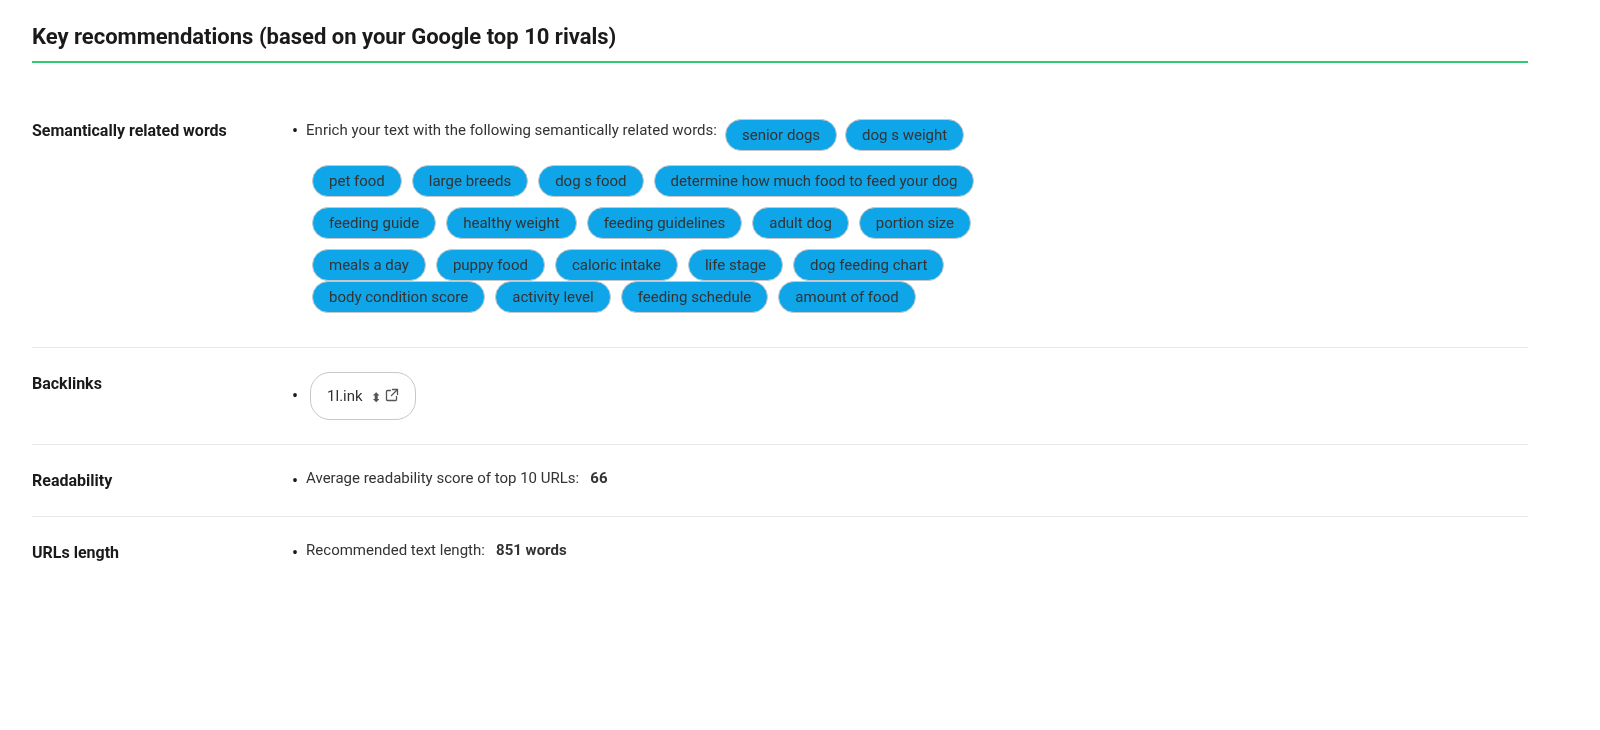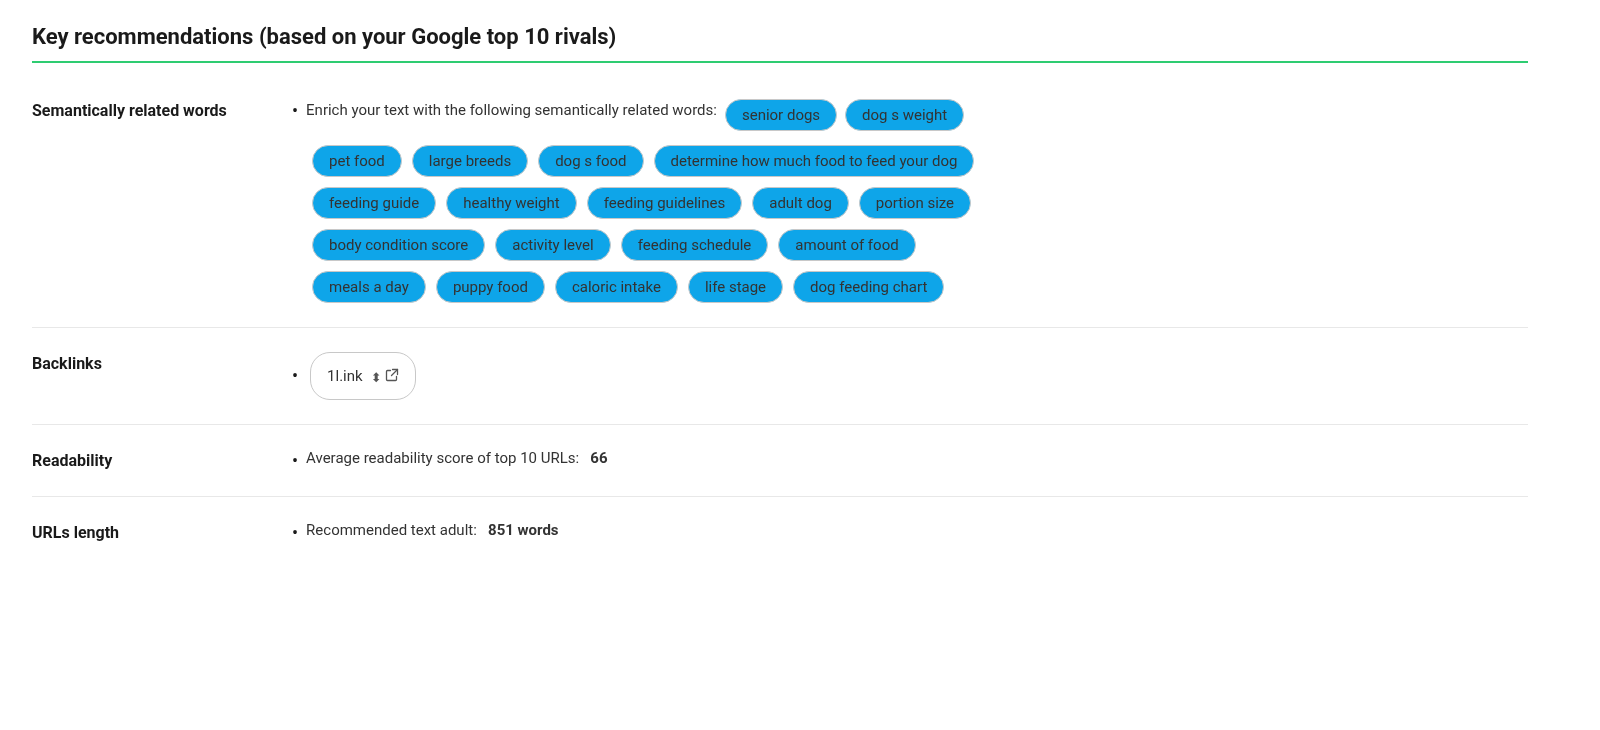--- a/index.html
+++ b/index.html
@@ -20,21 +20,21 @@
     .container {
       max-width: 1560px;
       padding: 24px 32px;
     }
 
     .page-title {
       font-size: 22px;
       font-weight: 700;
       padding-bottom: 12px;
       border-bottom: 2px solid #2ecc71;
-      margin-bottom: 12px;
+      margin-bottom: 32px;
     }
 
     .section {
       display: flex;
       align-items: flex-start;
       padding: 24px 0;
       border-bottom: 1px solid #e8e8e8;
       gap: 40px;
     }
 
@@ -124,33 +124,33 @@
       </div>
 
       <div class="tags-container" style="margin-bottom:10px; margin-left:20px;">
         <span class="tag">feeding guide</span>
         <span class="tag">healthy weight</span>
         <span class="tag">feeding guidelines</span>
         <span class="tag">adult dog</span>
         <span class="tag">portion size</span>
       </div>
 
-      <div class="tags-container" style="margin-bottom:10px; margin-left:20px;">
-        <span class="tag">body condition score</span>
-        <span class="tag">activity level</span>
-        <span class="tag">feeding schedule</span>
-        <span class="tag">amount of food</span>
-      </div>
-
       <div class="tags-container" style="margin-left:20px;">
         <span class="tag">meals a day</span>
         <span class="tag">puppy food</span>
         <span class="tag">caloric intake</span>
         <span class="tag">life stage</span>
         <span class="tag">dog feeding chart</span>
+      </div>
+
+      <div class="tags-container" style="margin-bottom:10px; margin-left:20px;">
+        <span class="tag">body condition score</span>
+        <span class="tag">activity level</span>
+        <span class="tag">feeding schedule</span>
+        <span class="tag">amount of food</span>
       </div>
     </div>
   </div>
 
   <div class="section">
     <div class="section-label">Backlinks</div>
     <div class="section-content">
       <div class="backlinks-row">
         <span style="font-size:18px; line-height:1.3; flex-shrink:0;">•</span>
         <span class="domain-tag">
@@ -180,21 +180,21 @@
       </div>
     </div>
   </div>
 
   <div class="section" style="border-bottom:none;">
     <div class="section-label">URLs length</div>
     <div class="section-content">
       <div style="display:flex; align-items:flex-start; gap:8px;">
         <span style="font-size:18px; line-height:1.3;">•</span>
         <span style="font-size:15px; color:#333;">
-          <span>Recommended text adult:</span>
+          <span>Recommended text length:</span>
           <span>&nbsp;</span>
           <strong class="inline-bold">851 words</strong>
         </span>
       </div>
     </div>
   </div>
 
 </div>
 
 </body></html>

